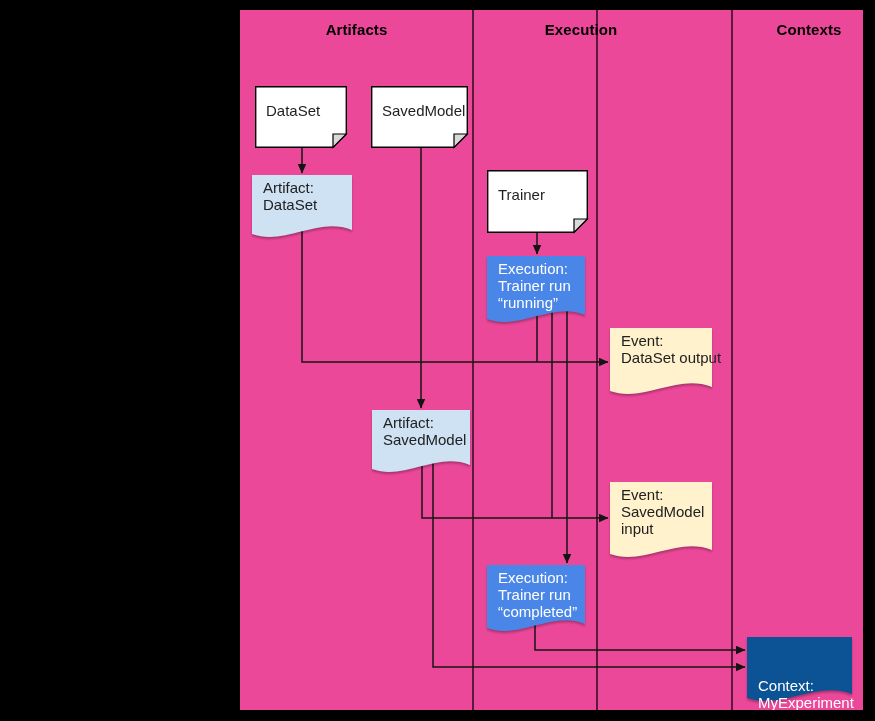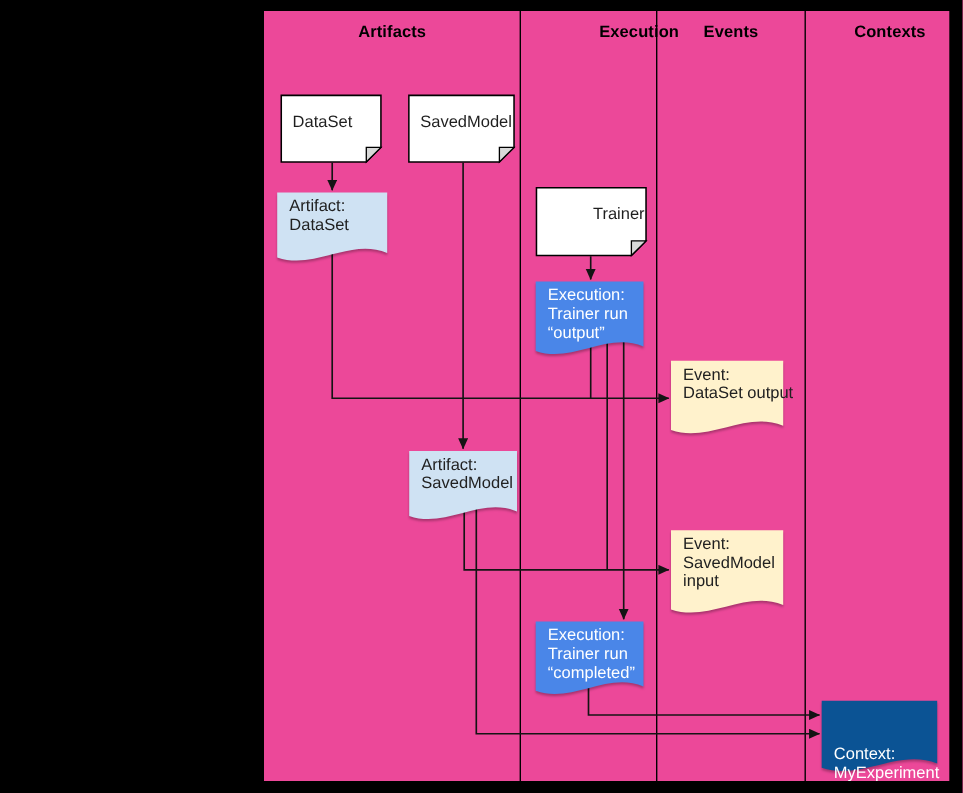--- a/index.html
+++ b/index.html
@@ -49,21 +49,20 @@
       <polyline points="62,218 62,352 368,352" fill="none" stroke="#141414" stroke-width="1.5" marker-end="url(#arrowhead)"></polyline>
       <polyline points="297,301 297,352" fill="none" stroke="#141414" stroke-width="1.5"></polyline>
       <polyline points="312,301 312,508" fill="none" stroke="#141414" stroke-width="1.5"></polyline>
       <polyline points="182,452 182,508 368,508" fill="none" stroke="#141414" stroke-width="1.5" marker-end="url(#arrowhead)"></polyline>
       <polyline points="327,301 327,553" fill="none" stroke="#141414" stroke-width="1.5" marker-end="url(#arrowhead)"></polyline>
       <polyline points="193,452 193,657 505,657" fill="none" stroke="#141414" stroke-width="1.5" marker-end="url(#arrowhead)"></polyline>
       <polyline points="295,610 295,640 505,640" fill="none" stroke="#141414" stroke-width="1.5" marker-end="url(#arrowhead)"></polyline>
     </svg>
     <div class="col-header" style="left: 0px; width: 233px;">Artifacts</div>
     <div class="col-header" style="left: 233px; width: 124px; margin-left: 46px;">Execution</div>
-    <div class="col-header" style="left: 357px; width: 135px;">Events</div>
     <div class="col-header" style="left: 492px; width: 154px;">Contexts</div>
     <div class="node document" style="left: 15px; top: 76px; width: 92px; height: 62px;">
       <svg width="92" height="62" viewBox="0 0 92 62">
         <path d="M0.7,0.7 L91.3,0.7 L91.3,48 L78,61.3 L0.7,61.3 Z" fill="#ffffff" stroke="#000000" stroke-width="1.4" stroke-linejoin="miter"></path>
         <path d="M78,61.3 L78,48 L91.3,48 Z" fill="#d9d9d9" stroke="#000000" stroke-width="1.2"></path>
       </svg>
       <div class="lbl" style="color: rgb(31, 31, 31);">
         <span>DataSet</span>
       </div>
     </div>
@@ -74,41 +73,41 @@
       </svg>
       <div class="lbl" style="color: rgb(31, 31, 31);">
         <span>SavedModel</span>
       </div>
     </div>
     <div class="node document" style="left: 247px; top: 160px; width: 101px; height: 63px;">
       <svg width="101" height="63" viewBox="0 0 101 63">
         <path d="M0.7,0.7 L100.3,0.7 L100.3,49 L87,62.3 L0.7,62.3 Z" fill="#ffffff" stroke="#000000" stroke-width="1.4" stroke-linejoin="miter"></path>
         <path d="M87,62.3 L87,49 L100.3,49 Z" fill="#d9d9d9" stroke="#000000" stroke-width="1.2"></path>
       </svg>
-      <div class="lbl" style="color: rgb(31, 31, 31); text-align: right;">
+      <div class="lbl" style="color: rgb(31, 31, 31);">
         <span>Trainer</span>
       </div>
     </div>
     <div class="node wave" style="left: 12px; top: 165px; width: 100px; height: 65px;">
       <svg width="100" height="65" viewBox="0 0 100 65">
         <path d="M0,0 L100,0 L100,55 C66.0,41 34.0,71 0,59 Z" fill="#cfe2f3" class="wave-shape"></path>
       </svg>
       <div class="lbl" style="color: rgb(33, 33, 33);">
         <span>Artifact:</span>
         <span>DataSet</span>
       </div>
     </div>
     <div class="node wave" style="left: 247px; top: 246px; width: 98px; height: 69px;">
       <svg width="98" height="69" viewBox="0 0 98 69">
         <path d="M0,0 L98,0 L98,59 C64.7,45 33.3,75 0,63 Z" fill="#4a86e8" class="wave-shape"></path>
       </svg>
       <div class="lbl" style="color: rgb(255, 255, 255);">
         <span>Execution:</span>
         <span>Trainer run</span>
-        <span>“output”</span>
+        <span>“running”</span>
       </div>
     </div>
     <div class="node wave" style="left: 370px; top: 318px; width: 102px; height: 69px;">
       <svg width="102" height="69" viewBox="0 0 102 69">
         <path d="M0,0 L102,0 L102,59 C67.3,45 34.7,75 0,63 Z" fill="#fff2cc" class="wave-shape"></path>
       </svg>
       <div class="lbl" style="color: rgb(33, 33, 33);">
         <span>Event:</span>
         <span>DataSet output</span>
       </div>

